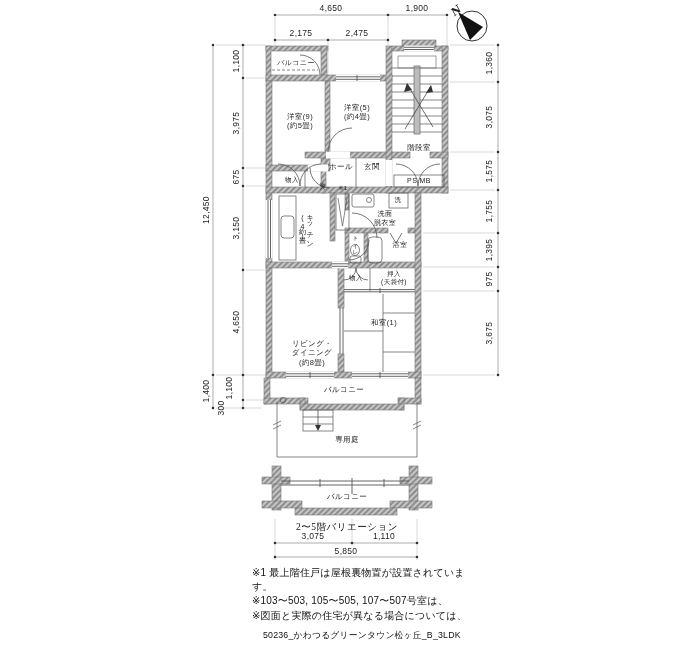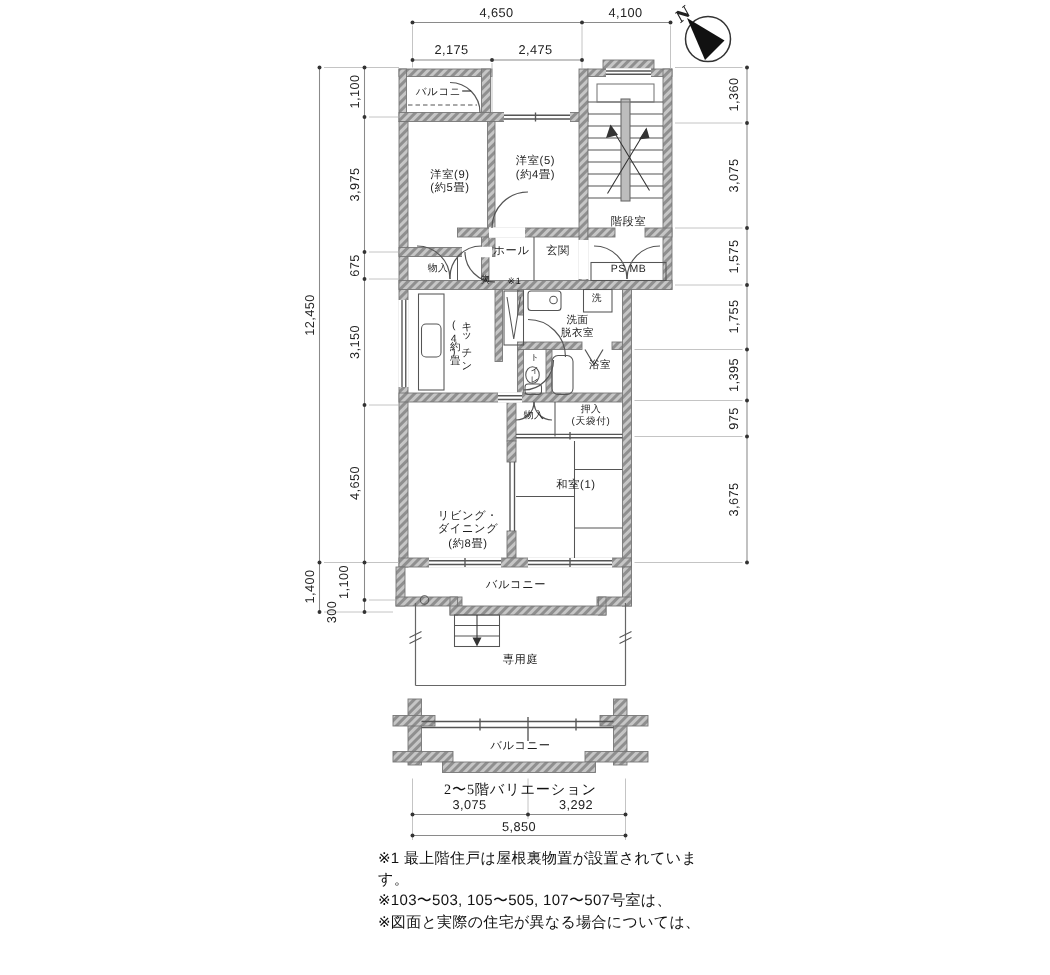--- a/index.html
+++ b/index.html
@@ -200,21 +200,21 @@
         <circle cx="352" cy="543" r="1.3"></circle>
         <circle cx="417" cy="543" r="1.3"></circle>
       <circle cx="275" cy="557" r="1.3"></circle>
         <circle cx="417" cy="557" r="1.3"></circle>
     </g>
   </svg>
 
   <div class="north-n" style="left:451px;top:4px;">N</div>
 
   <div class="dim" style="left:331px;top:8px;">4,650</div>
-  <div class="dim" style="left:417px;top:8px;">4,100</div>
+  <div class="dim" style="left:417px;top:8px;">1,900</div>
   <div class="dim" style="left:301px;top:33px;">2,175</div>
   <div class="dim" style="left:357px;top:33px;">2,475</div>
 
   <div class="dim vdim" style="left:206px;top:210px;">12,450</div>
   <div class="dim vdim" style="left:206px;top:391px;">1,400</div>
   <div class="dim vdim" style="left:236px;top:61px;">1,100</div>
   <div class="dim vdim" style="left:236px;top:123px;">3,975</div>
   <div class="dim vdim" style="left:236px;top:177px;">675</div>
   <div class="dim vdim" style="left:236px;top:228px;">3,150</div>
   <div class="dim vdim" style="left:236px;top:322px;">4,650</div>
@@ -223,21 +223,21 @@
 
   <div class="dim vdim" style="left:489px;top:63px;">1,360</div>
   <div class="dim vdim" style="left:489px;top:117px;">3,075</div>
   <div class="dim vdim" style="left:489px;top:171px;">1,575</div>
   <div class="dim vdim" style="left:489px;top:211px;">1,755</div>
   <div class="dim vdim" style="left:489px;top:250px;">1,395</div>
   <div class="dim vdim" style="left:489px;top:279px;">975</div>
   <div class="dim vdim" style="left:489px;top:333px;">3,675</div>
 
   <div class="dim" style="left:313px;top:536px;">3,075</div>
-  <div class="dim" style="left:384px;top:536px;">3,292</div>
+  <div class="dim" style="left:384px;top:536px;">1,110</div>
   <div class="dim" style="left:346px;top:551px;">5,850</div>
 
   <div class="lbl fs7" style="left:296px;top:63px;">バルコニー</div>
   <div class="lbl" style="left:300px;top:121px;">洋室(9)
 (約5畳)</div>
   <div class="lbl" style="left:357px;top:112px;">洋室(5)
 (約4畳)</div>
   <div class="lbl" style="left:419px;top:148px;">階段室</div>
   <div class="lbl" style="left:341px;top:167px;">ホール</div>
   <div class="lbl" style="left:372px;top:167px;">玄関</div>
@@ -264,14 +264,15 @@
   <div class="lbl fs6" style="left:343px;top:189px;">※1</div>
 
   <div class="caption" style="left:347px;top:527px;font-family:Liberation Serif, serif;">2〜5階バリエーション</div>
 
   <div class="notes">
     <div>※1 最上階住戸は屋根裏物置が設置されています。</div>
     <div>※103〜503, 105〜505, 107〜507号室は、</div>
     <div>※図面と実際の住宅が異なる場合については、</div>
   </div>
 
+  <div class="footer-id">50236_かわつるグリーンタウン松ヶ丘_B_3LDK</div>
 
 </div>
 
 </body></html>

